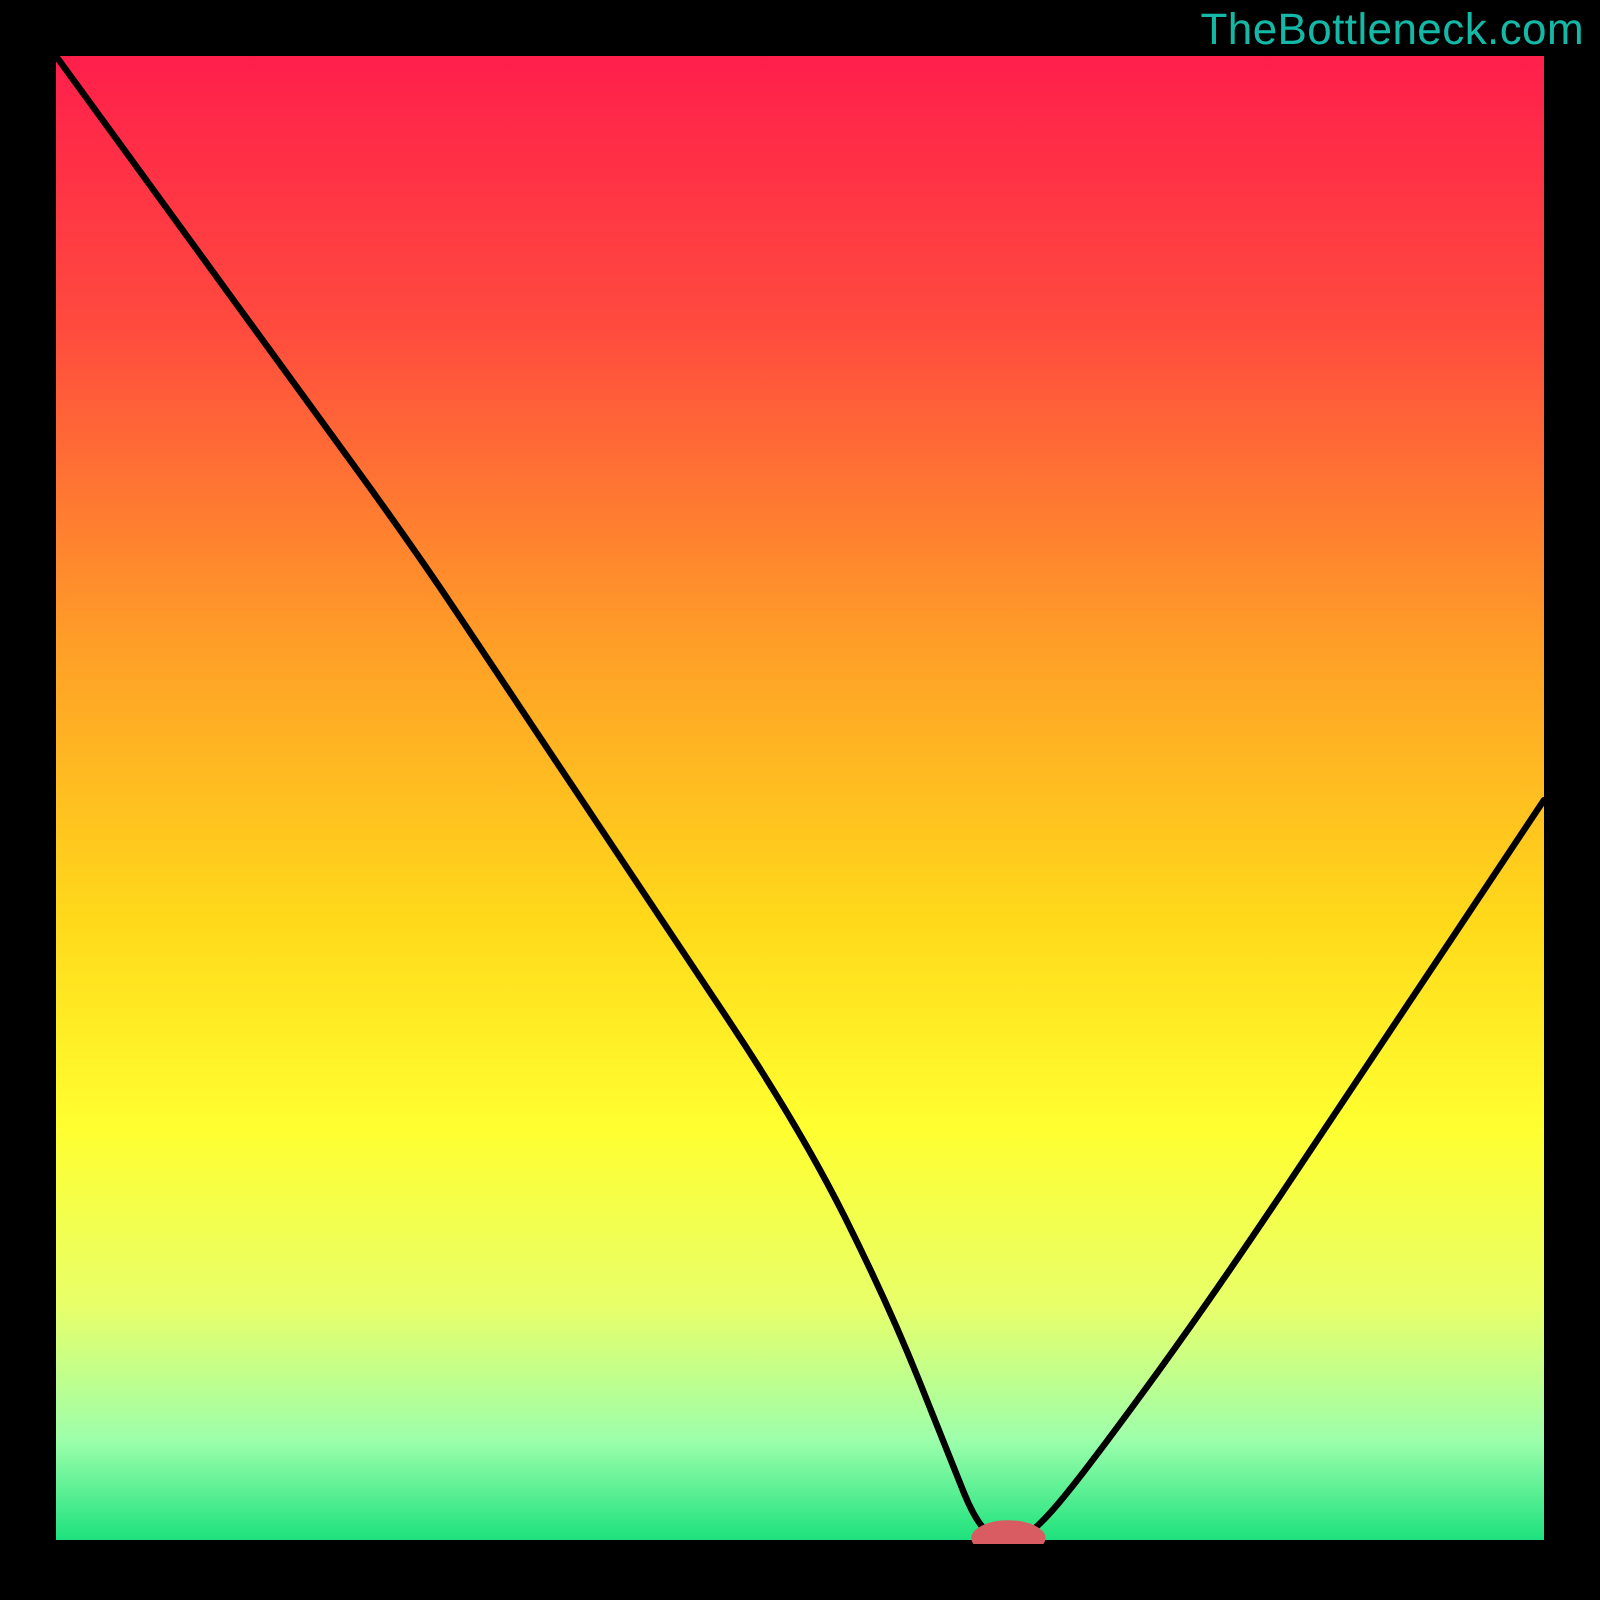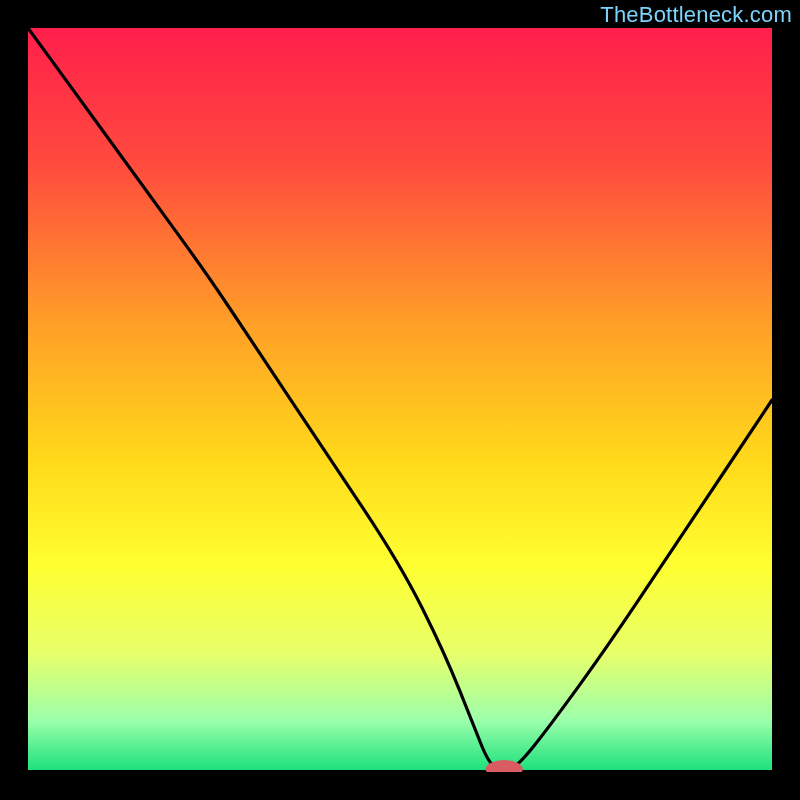--- a/index.html
+++ b/index.html
@@ -14,21 +14,21 @@
   .frame {
     position: relative;
     width: 800px;
     height: 800px;
     background: #000;
   }
   .watermark {
     position: absolute;
     top: 2px;
     right: 8px;
-    color: #7dd3fc;
+    color: #14b8a6;
     font-size: 22px;
     font-weight: 500;
     letter-spacing: 0.2px;
     z-index: 5;
     text-align: right;
   }
   .plot-area {
     position: absolute;
     left: 28px;
     top: 28px;

